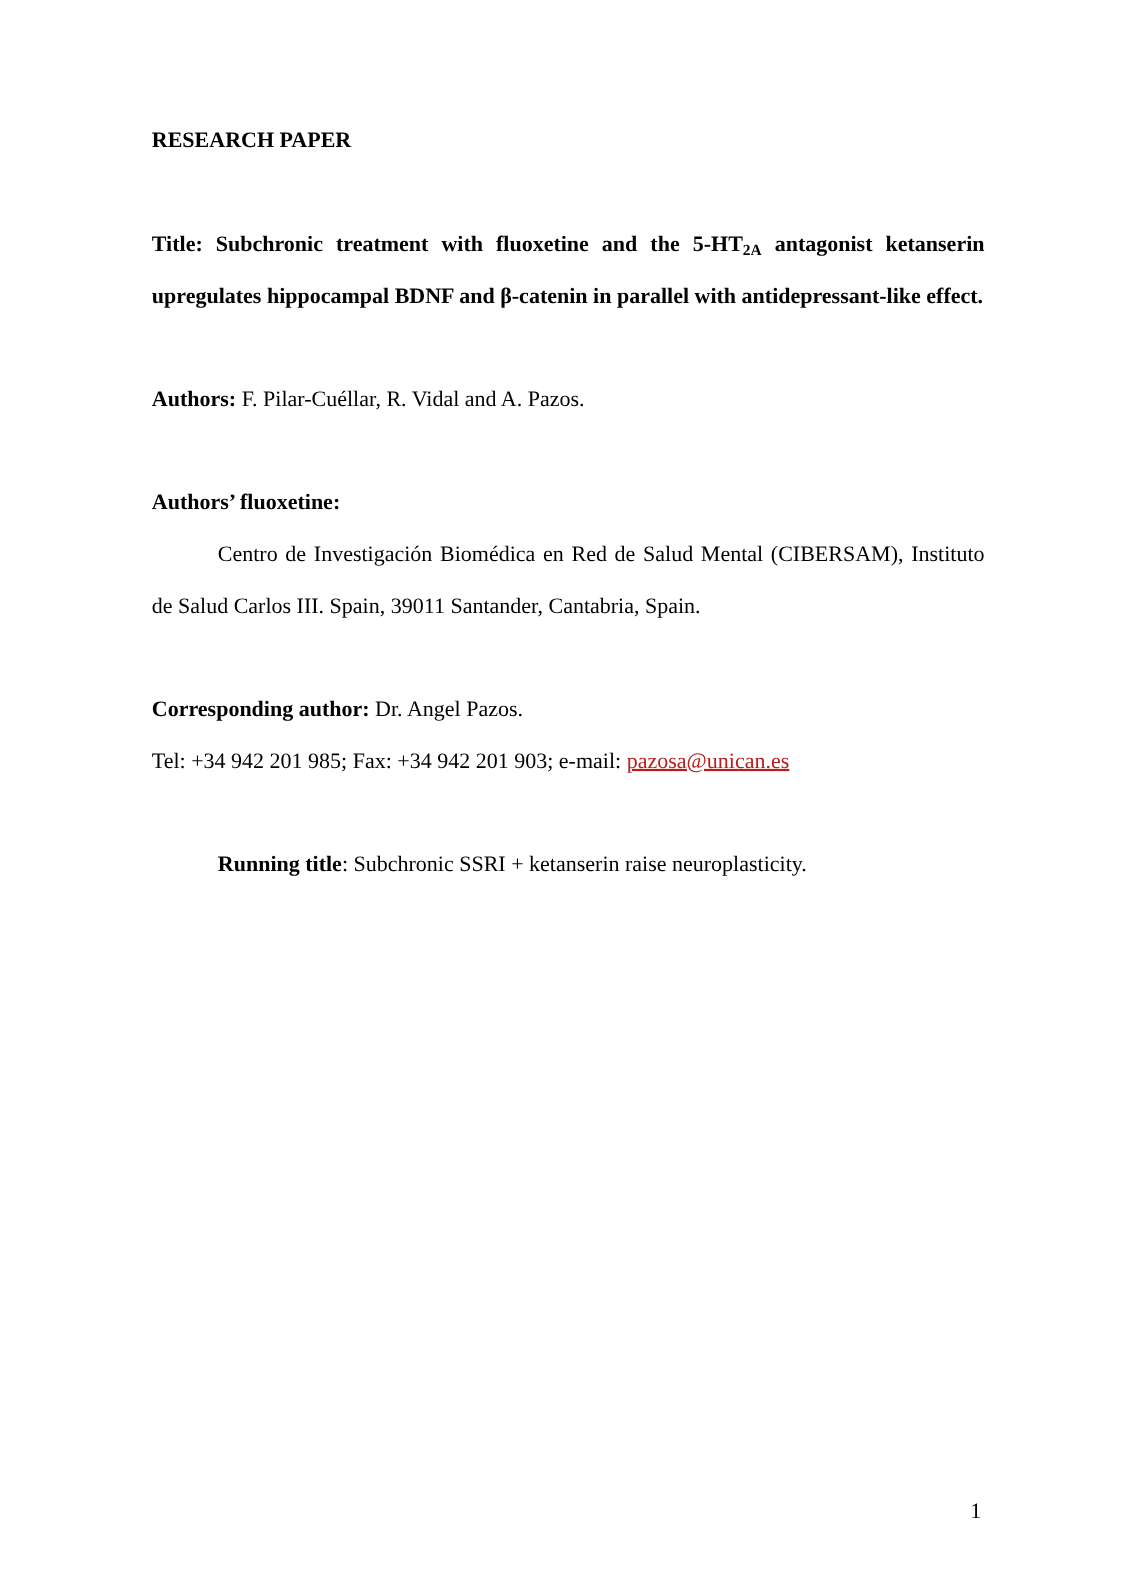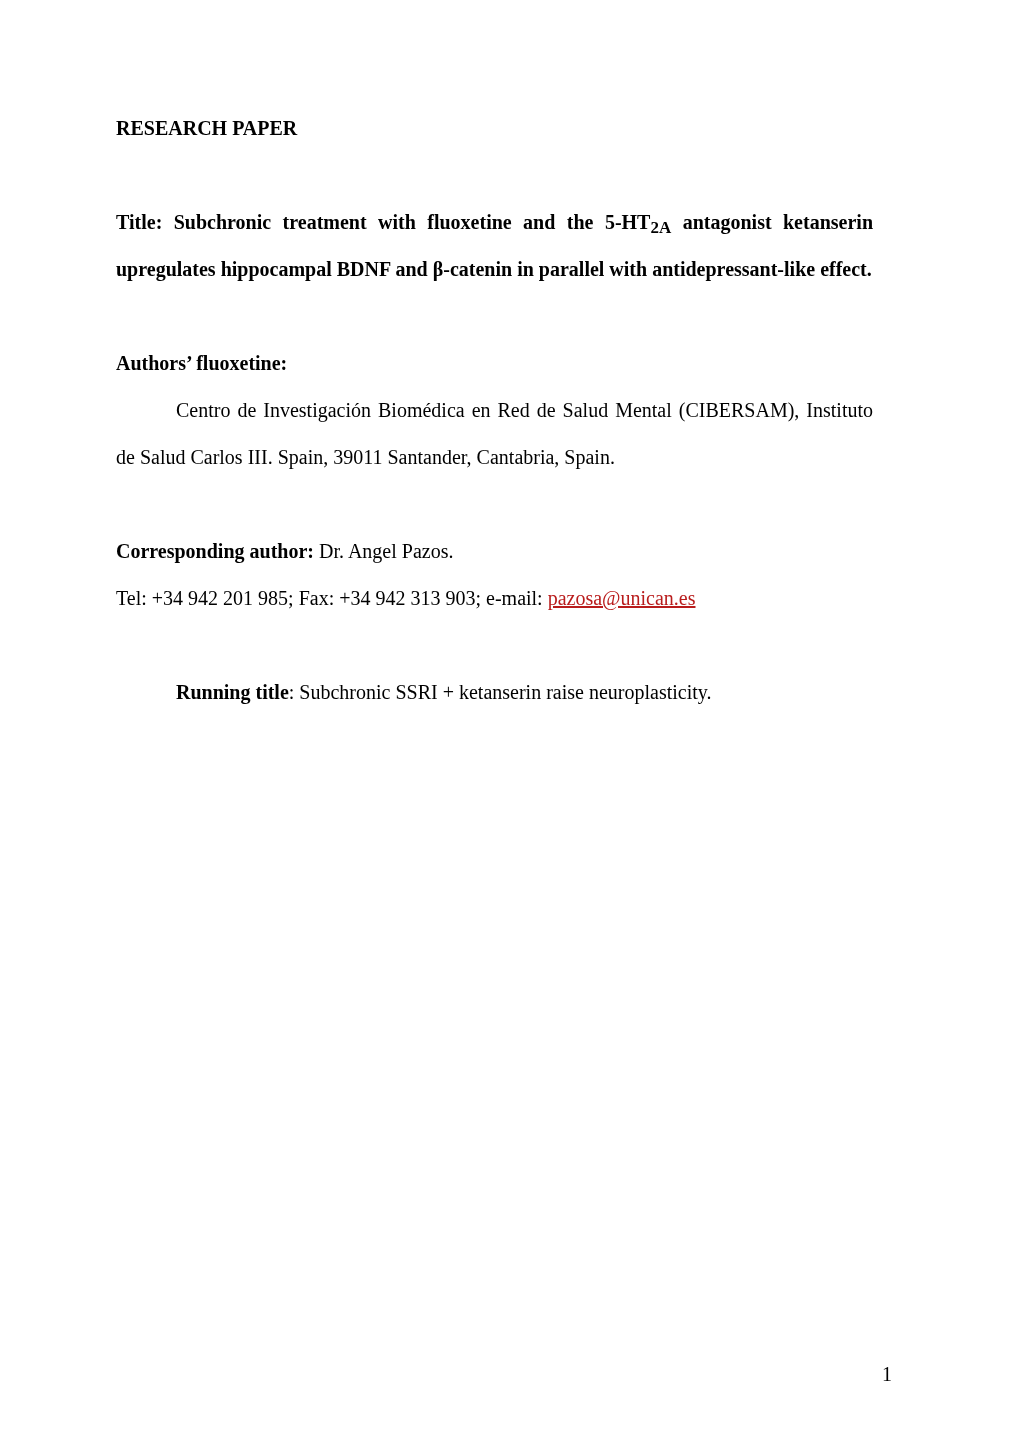--- a/index.html
+++ b/index.html
@@ -8,34 +8,34 @@
     width: 1020px;
     height: 1442px;
     position: relative;
     font-family: "Liberation Serif", "DejaVu Serif", serif;
     font-size: 20px;
     color: #000000;
     overflow: hidden;
   }
   .page-content {
     position: absolute;
-    left: 116px;
+    left: 138px;
     top: 105px;
     width: 757px;
   }
   p {
     margin: 0;
     line-height: 47px;
   }
   .gap { margin-top: 47px; }
   .bold { font-weight: bold; }
   .justify { text-align: justify; }
   .indent { text-indent: 60px; }
   sub.sub-small {
-    font-size: 17px;
+    font-size: 14px;
     line-height: 0;
     vertical-align: -4px;
   }
   .email-link {
     color: #b91c1c;
     text-decoration: underline;
     cursor: pointer;
   }
   .page-number {
     position: absolute;
@@ -49,28 +49,29 @@
 </head>
 <body>
 
 <div class="page-content">
 
   <p class="bold">RESEARCH PAPER</p>
 
 
   <p class="bold justify gap"><span>Title: Subchronic treatment with fluoxetine and the 5-HT</span><sub class="sub-small">2A</sub><span> antagonist ketanserin upregulates hippocampal BDNF and β-catenin in parallel with antidepressant-like effect.</span></p>
 
+  <p class="gap"><span class="bold">Authors: </span><span>F. Pilar-Cuéllar, R. Vidal and A. Pazos.</span></p>
 
   <p class="bold gap">Authors’ fluoxetine:</p>
 
 
   <p class="justify indent">Centro de Investigación Biomédica en Red de Salud Mental (CIBERSAM), Instituto de Salud Carlos III. Spain, 39011 Santander, Cantabria, Spain.</p>
 
   <p class="gap"><span class="bold">Corresponding author: </span><span>Dr. Angel Pazos.</span></p>
 
 
-  <p><span>Tel: +34 942 201 985; Fax: +34 942 313 903; e-mail: </span><a class="email-link" href="#">pazosa@unican.es</a></p>
+  <p><span>Tel: +34 942 201 985; Fax: +34 942 201 903; e-mail: </span><a class="email-link" href="#">pazosa@unican.es</a></p>
 
   <p class="gap indent"><span class="bold">Running title</span><span>: Subchronic SSRI + ketanserin raise neuroplasticity.</span></p>
 
 </div>
 
 <div class="page-number">1</div>
 
 </body></html>

